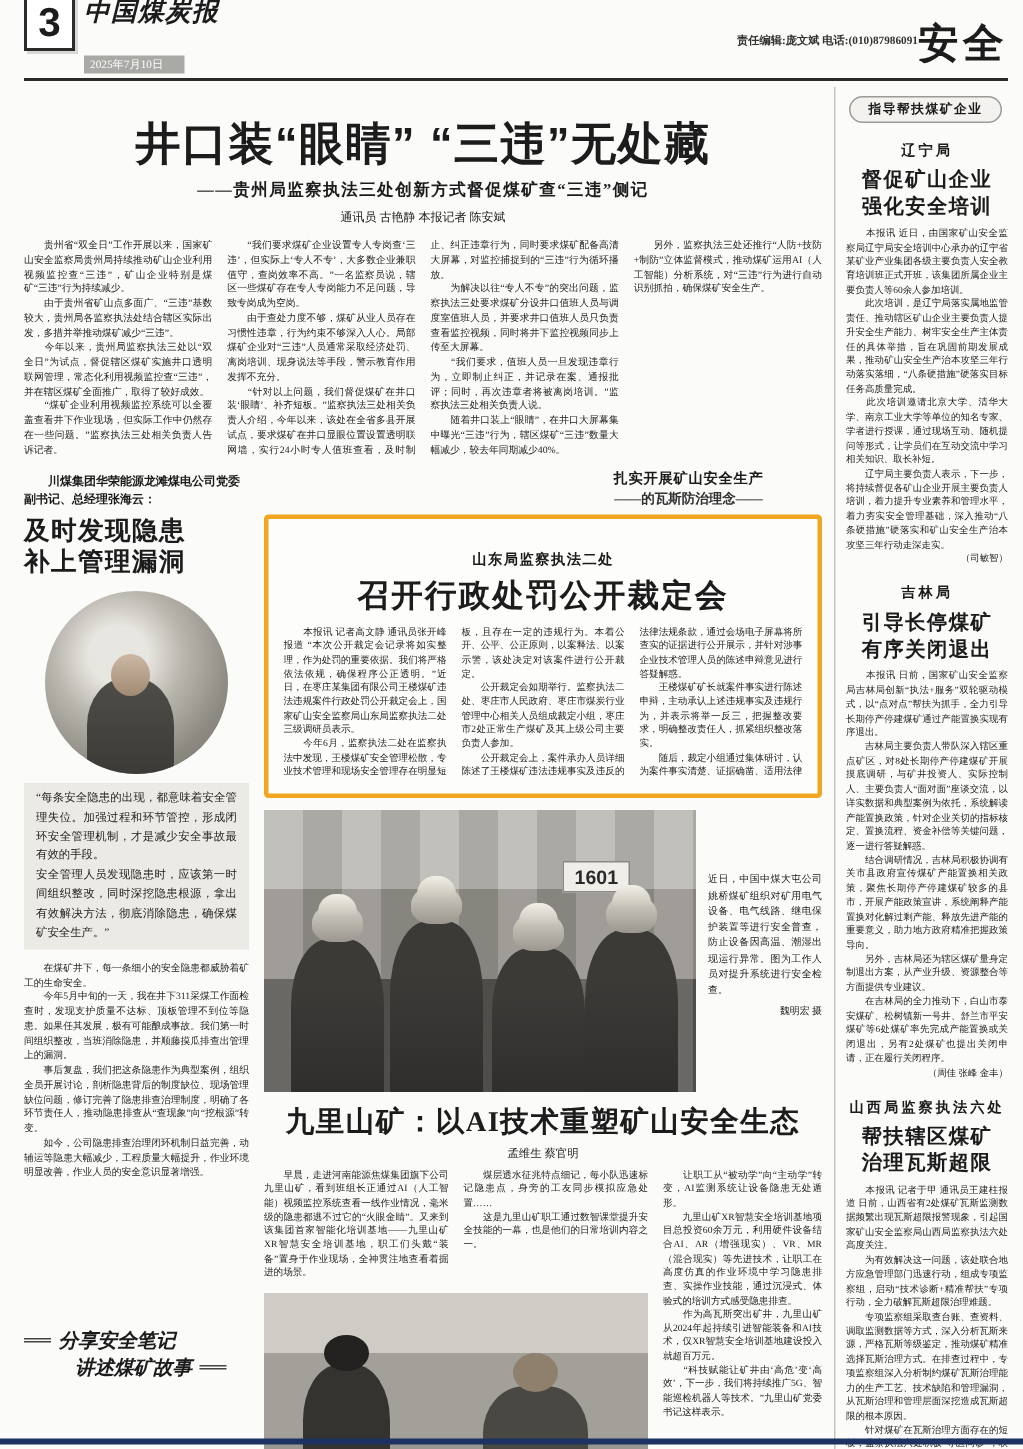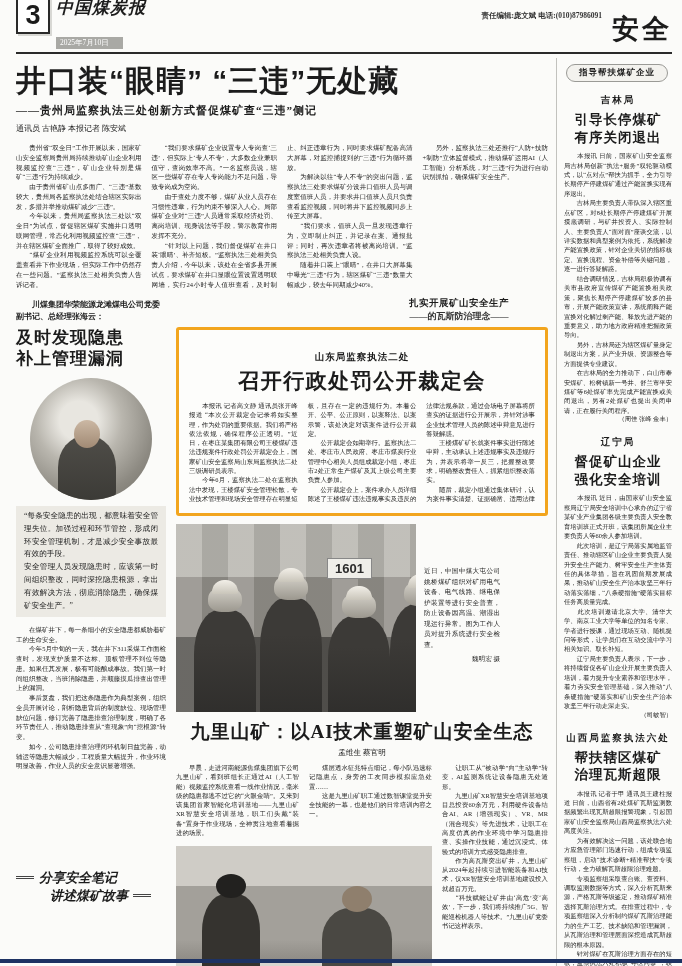--- a/index.html
+++ b/index.html
@@ -10,31 +10,31 @@
 
   
   .header { display:flex; justify-content:space-between; align-items:flex-end;
             border-bottom:2px solid #2a2a2a; padding-bottom:3px; height:48px; }
   .mast-left { display:flex; align-items:flex-start; gap:6px; }
   .pagenum-box { width:34px; height:38px; border:2px solid #2a2a2a; background:#fff;
                  font-family:"Liberation Sans",sans-serif; font-size:27px; font-weight:bold;
                  display:flex; align-items:center; justify-content:center; box-shadow:2px 2px 0 #d8d8d4; }
   .paper-name { font-size:17px; font-weight:bold; font-style:italic; letter-spacing:1px; }
   .date-bar { margin-top:18px; background:#a9a9a5; color:#fff; font-size:7.5px; padding:1px 14px 1px 4px; width:max-content; }
-  .mast-right { display:flex; align-items:flex-start; gap:10px; padding-bottom:2px; }
+  .mast-right { display:flex; align-items:center; gap:0; padding-bottom:2px; }
   .editor-line { font-size:7.5px; color:#333; font-weight:bold; margin-bottom:4px; }
   .section-name { font-family:"Liberation Sans",sans-serif; font-size:27px; font-weight:bold; letter-spacing:3px; }
 
   
   .content { display:flex; margin-top:4px; }
   .main-col { width:540px; padding-right:8px; }
   .sidebar { width:116px; border-left:1px solid #c2c2be; padding:4px 0 0 7px; }
 
   
-  .lead-head { text-align:left; padding:6px 0 4px 0; }
+  .lead-head { text-align:center; padding:6px 0 4px 0;margin-top:16px; }
   .lead-headline { font-family:"Liberation Sans","DejaVu Sans",sans-serif; font-size:30px; font-weight:bold;
                    letter-spacing:1px; line-height:1.1; }
   .lead-subhead { font-size:11px; font-weight:bold; margin-top:6px; letter-spacing:1px; }
   .lead-byline { font-size:8px; margin-top:5px; color:#222; }
   .lead-body { margin-top:5px; height:150px; column-count:4; column-gap:10px; column-fill:auto;
                font-size:6.5px; line-height:1.5; text-align:justify; white-space:pre-line; overflow:hidden; }
 
   
   .middle-row { display:flex; gap:10px; margin-top:4px; }
   .left-rail { width:150px; flex:none; }
@@ -69,21 +69,21 @@
   
   .orange-box { border:3px solid #f2a51e; border-radius:3px; background:#fdfdfb; padding:21px 10px 8px 10px; }
   .box-kicker { text-align:center; font-size:9.5px; font-weight:bold; letter-spacing:1px; }
   .box-title { text-align:center; font-family:"Liberation Sans",sans-serif; font-size:21px; font-weight:bold;
                letter-spacing:1.5px; margin-top:3px; }
   .box-body { margin-top:6px; height:104px; column-count:3; column-gap:10px; column-fill:auto;
               font-size:6.4px; line-height:1.45; text-align:justify; white-space:pre-line; overflow:hidden; }
 
   
   .photo-row { display:flex; gap:8px; margin-top:8px; }
-  .main-photo { width:240px; height:188px; position:relative; flex:none;
+  .main-photo { width:288px; height:188px; position:relative; flex:none;
                 background:linear-gradient(180deg,#b9b7b1 0 28%, #93908a 28% 60%, #565450 60% 100%); overflow:hidden; }
   .main-photo .wall { position:absolute; inset:0;
         background:repeating-linear-gradient(90deg, rgba(255,255,255,0.12) 0 26px, rgba(0,0,0,0.08) 26px 52px); }
   .miner { position:absolute; bottom:-8px; width:62px; height:110px; border-radius:40% 40% 8% 8%;
            background:linear-gradient(180deg,#3c3a37 0 30%, #2e2d2b 100%); }
   .miner::before { content:""; position:absolute; top:-24px; left:14px; width:34px; height:26px; border-radius:50% 50% 40% 40%;
            background:linear-gradient(180deg,#d8d5cd,#9b978e); }
   .miner::after { content:""; position:absolute; top:-30px; left:18px; width:26px; height:14px; border-radius:12px 12px 2px 2px;
            background:linear-gradient(180deg,#f2efe8,#c9c5ba); }
   .sign-1601 { position:absolute; top:34px; right:44px; background:#efeee9; color:#2b2b2b; border:1px solid #888;
@@ -247,40 +247,40 @@
             </div>
           </div>
         </div>
       </div>
     </div>
 
     <aside class="sidebar">
       <div class="side-tag">指导帮扶煤矿企业</div>
 
       <div class="side-article">
+        <div class="side-kicker">辽宁局</div>
+        <div class="side-title">督促矿山企业
+强化安全培训</div>
+        <div class="side-body">　　本报讯 近日，由国家矿山安全监察局辽宁局安全培训中心承办的辽宁省某矿业产业集团各级主要负责人安全教育培训班正式开班，该集团所属企业主要负责人等60余人参加培训。
+　　此次培训，是辽宁局落实属地监管责任、推动辖区矿山企业主要负责人提升安全生产能力、树牢安全生产主体责任的具体举措，旨在巩固前期发展成果，推动矿山安全生产治本攻坚三年行动落实落细，“八条硬措施”硬落实目标任务高质量完成。
+　　此次培训邀请北京大学、清华大学、南京工业大学等单位的知名专家、学者进行授课，通过现场互动、随机提问等形式，让学员们在互动交流中学习相关知识、取长补短。
+　　辽宁局主要负责人表示，下一步，将持续督促各矿山企业开展主要负责人培训，着力提升专业素养和管理水平，着力夯实安全管理基础，深入推动“八条硬措施”硬落实和矿山安全生产治本攻坚三年行动走深走实。</div>
+        <div class="side-credit">（司敏智）</div>
+      </div>
+
+      <div class="side-article">
         <div class="side-kicker">吉林局</div>
         <div class="side-title">引导长停煤矿
 有序关闭退出</div>
         <div class="side-body">　　本报讯 日前，国家矿山安全监察局吉林局创新“执法+服务”双轮驱动模式，以“点对点”帮扶为抓手，全力引导长期停产停建煤矿通过产能置换实现有序退出。
 　　吉林局主要负责人带队深入辖区重点矿区，对8处长期停产停建煤矿开展摸底调研，与矿井投资人、实际控制人、主要负责人“面对面”座谈交流，以详实数据和典型案例为依托，系统解读产能置换政策，针对企业关切的指标核定、置换流程、资金补偿等关键问题，逐一进行答疑解惑。
 　　结合调研情况，吉林局积极协调有关市县政府宣传煤矿产能置换相关政策，聚焦长期停产停建煤矿较多的县市，开展产能政策宣讲，系统阐释产能置换对化解过剩产能、释放先进产能的重要意义，助力地方政府精准把握政策导向。
 　　另外，吉林局还为辖区煤矿量身定制退出方案，从产业升级、资源整合等方面提供专业建议。
 　　在吉林局的全力推动下，白山市泰安煤矿、松树镇新一号井、舒兰市平安煤矿等6处煤矿率先完成产能置换或关闭退出，另有2处煤矿也提出关闭申请，正在履行关闭程序。</div>
         <div class="side-credit">（周佳 张峰 金丰）</div>
-      </div>
-
-      <div class="side-article">
-        <div class="side-kicker">辽宁局</div>
-        <div class="side-title">督促矿山企业
-强化安全培训</div>
-        <div class="side-body">　　本报讯 近日，由国家矿山安全监察局辽宁局安全培训中心承办的辽宁省某矿业产业集团各级主要负责人安全教育培训班正式开班，该集团所属企业主要负责人等60余人参加培训。
-　　此次培训，是辽宁局落实属地监管责任、推动辖区矿山企业主要负责人提升安全生产能力、树牢安全生产主体责任的具体举措，旨在巩固前期发展成果，推动矿山安全生产治本攻坚三年行动落实落细，“八条硬措施”硬落实目标任务高质量完成。
-　　此次培训邀请北京大学、清华大学、南京工业大学等单位的知名专家、学者进行授课，通过现场互动、随机提问等形式，让学员们在互动交流中学习相关知识、取长补短。
-　　辽宁局主要负责人表示，下一步，将持续督促各矿山企业开展主要负责人培训，着力提升专业素养和管理水平，着力夯实安全管理基础，深入推动“八条硬措施”硬落实和矿山安全生产治本攻坚三年行动走深走实。</div>
-        <div class="side-credit">（司敏智）</div>
       </div>
 
       <div class="side-article">
         <div class="side-kicker">山西局监察执法六处</div>
         <div class="side-title">帮扶辖区煤矿
 治理瓦斯超限</div>
         <div class="side-body">　　本报讯 记者于甲 通讯员王建柱报道 日前，山西省有2处煤矿瓦斯监测数据频繁出现瓦斯超限报警现象，引起国家矿山安全监察局山西局监察执法六处高度关注。
 　　为有效解决这一问题，该处联合地方应急管理部门迅速行动，组成专项监察组，启动“技术诊断+精准帮扶”专项行动，全力破解瓦斯超限治理难题。
 　　专项监察组采取查台账、查资料、调取监测数据等方式，深入分析瓦斯来源，严格瓦斯等级鉴定，推动煤矿精准选择瓦斯治理方式。在排查过程中，专项监察组深入分析制约煤矿瓦斯治理能力的生产工艺、技术缺陷和管理漏洞，从瓦斯治理和管理层面深挖造成瓦斯超限的根本原因。
 　　针对煤矿在瓦斯治理方面存在的短板，监察执法六处积极“寻医问诊”，联系中国安全生产科学研究院等单位，为煤矿量身定制针对性强的瓦斯治理方案和防范措施。

